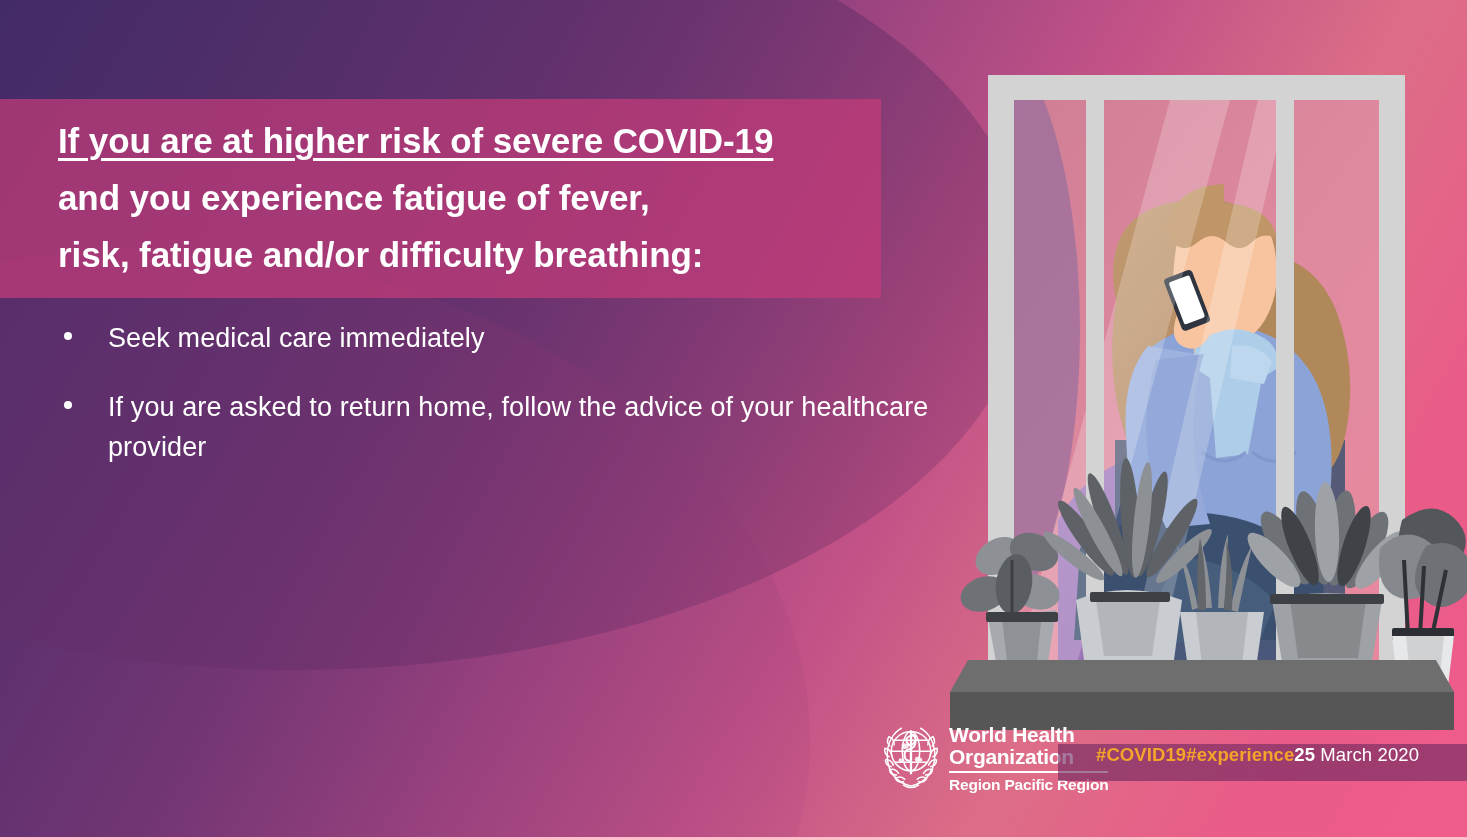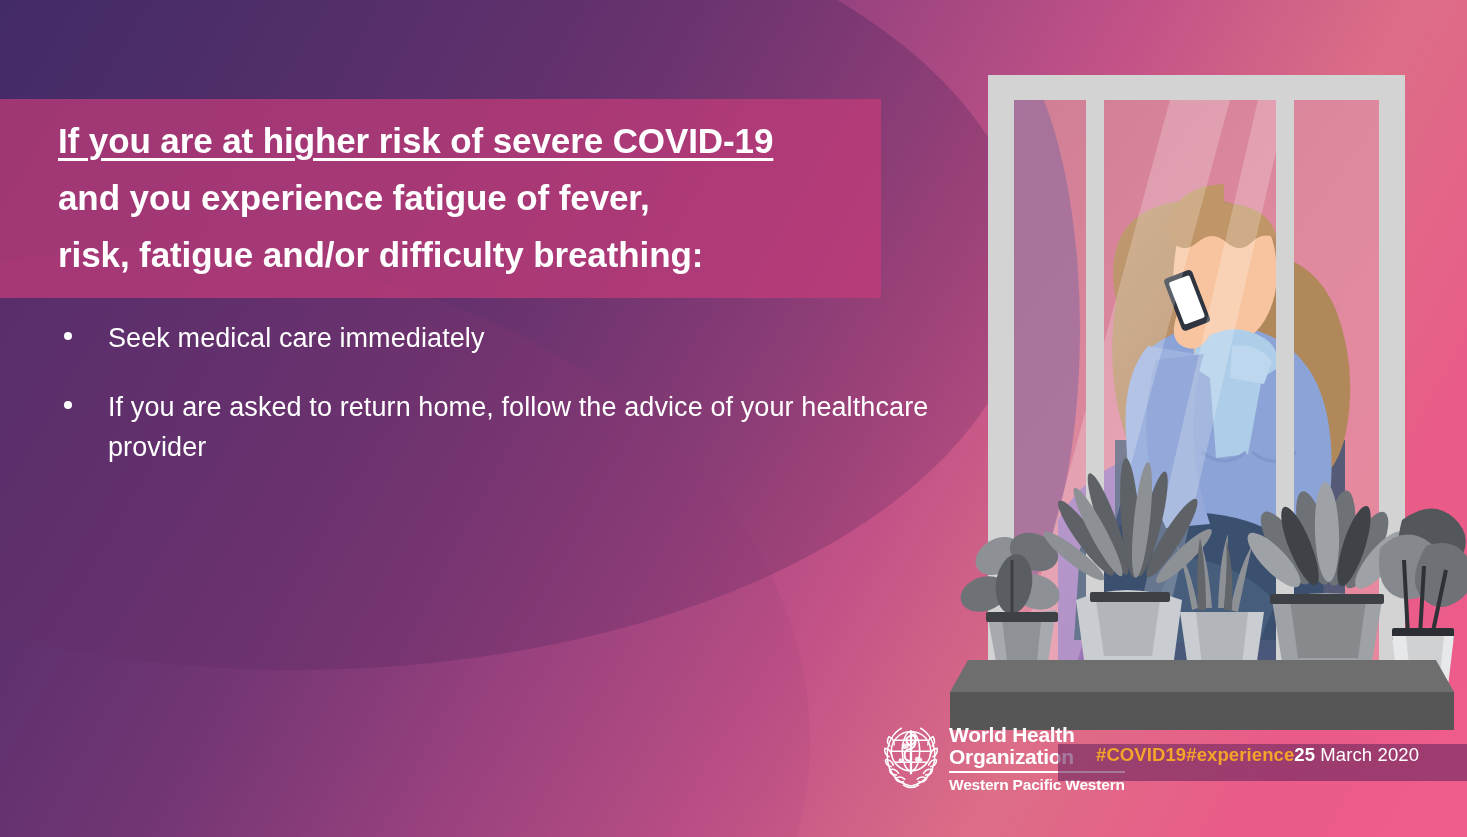--- a/index.html
+++ b/index.html
@@ -382,21 +382,21 @@
         <path d="M30 64 q8 0 9 7 q-8 3 -11 -3 z" opacity=".85"></path>
 
         <rect x="48" y="16" width="4" height="76" rx="2"></rect>
         <path d="M50 22 q12 4 6 14 q-6 10 -12 2 q-6 -8 4 -12 q10 -4 10 8 q0 12 -10 14 q-10 2 -9 12 q1 10 11 8" fill="none" stroke="#ffffff" stroke-width="3.4" stroke-linecap="round"></path>
       </g>
     </svg>
     <div class="who-words">
       <span class="wl">World Health</span>
       <span class="wl">Organization</span>
       <div class="rule"></div>
-      <span class="region">Western Pacific Western</span>
+      <span class="region">Region Pacific Region</span>
     </div>
   </div>
 
   <div class="tag-bar">
     <span class="tag">#COVID19</span>
     <span class="tag">#experience</span>
     <span class="date"><b>25</b><span> March 2020</span></span>
   </div>
 
 </div>

